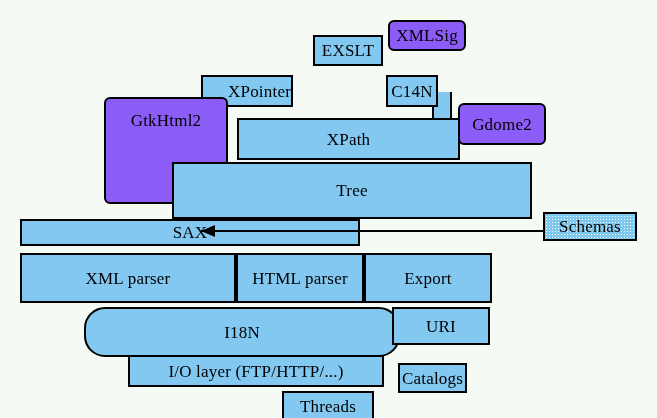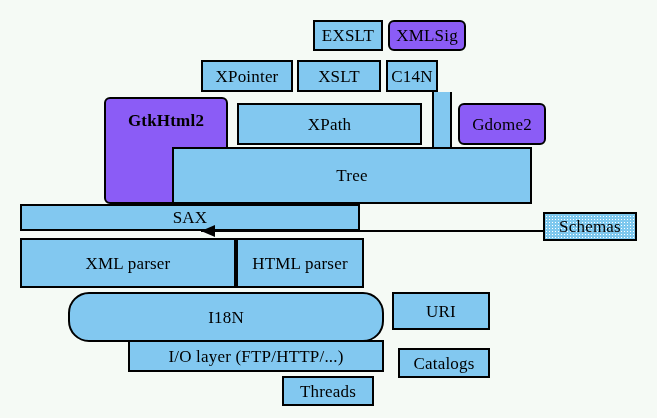--- a/index.html
+++ b/index.html
@@ -25,21 +25,21 @@
     border: 2px solid #000000;
     display: flex;
     align-items: center;
     justify-content: center;
     font-size: 17px;
     line-height: 1;
     color: #000000;
     white-space: nowrap;
     letter-spacing: 0.2px;
   }
-  .box.blue   { background: #82c8f0; }
+  .box.blue   { background: #82c8f0; margin-top: 15px; }
   .box.white  { background: #8b5cf6; border-radius: 6px; }
   .box.dither {
     background-color: #ffffff;
     background-image:
       repeating-linear-gradient(45deg,  #7ec8ee 0px, #7ec8ee 1px, transparent 1px, transparent 2px),
       repeating-linear-gradient(-45deg, #7ec8ee 0px, #7ec8ee 1px, transparent 1px, transparent 2px);
     background-size: 3px 3px, 3px 3px;
   }
   .connector {
     position: absolute;
@@ -71,37 +71,34 @@
   <div class="connector" style="left:432px; top:92px; width:20px; height:58px;"></div>
 
   <div class="box blue" style="left:313px; top:20px; width:70px; height:31px;">
     <span class="label">EXSLT</span>
   </div>
 
   <div class="box white" style="left:388px; top:20px; width:78px; height:31px;">
     <span class="label">XMLSig</span>
   </div>
 
-  <div class="box blue" style="left:201px; top:60px; width:92px; height:32px;">
+  <div class="box blue" style="left:201px; top:60px; width:92px; height:32px;justify-content:flex-end;">
     <span class="label">XPointer</span>
   </div>
 
-  <div class="box blue" style="left:297px; top:60px; width:84px; height:32px;">
-    <span class="label">XSLT</span>
-  </div>
 
   <div class="box blue" style="left:386px; top:60px; width:52px; height:32px;">
     <span class="label">C14N</span>
   </div>
 
-  <div class="box white" style="left:104px; top:97px; width:124px; height:107px; align-items:flex-start; padding-top:13px;font-weight:bold;">
+  <div class="box white" style="left:104px; top:97px; width:124px; height:107px; align-items:flex-start; padding-top:13px;">
     <span class="label">GtkHtml2</span>
   </div>
 
-  <div class="box blue" style="left:237px; top:103px; width:185px; height:42px;text-align:center;">
+  <div class="box blue" style="left:237px; top:103px; width:223px; height:42px;text-align:center;">
     <span class="label">XPath</span>
   </div>
 
   <div class="box white" style="left:458px; top:103px; width:88px; height:42px;">
     <span class="label">Gdome2</span>
   </div>
 
   <div class="box blue" style="left:172px; top:147px; width:360px; height:57px;">
     <span class="label">Tree</span>
   </div>
@@ -118,34 +115,37 @@
   <div class="arrow-head" style="left:201px; top:225px;"></div>
 
   <div class="box blue" style="left:20px; top:238px; width:216px; height:50px;">
     <span class="label">XML parser</span>
   </div>
 
   <div class="box blue" style="left:236px; top:238px; width:128px; height:50px;align-items:center;">
     <span class="label">HTML parser</span>
   </div>
 
+  <div class="box blue" style="left:364px; top:238px; width:128px; height:50px;">
+    <span class="label">Export</span>
+  </div>
 
-  <div class="box blue" style="left:68px; top:292px; width:316px; height:50px;border-radius:21px;">
+  <div class="box blue" style="left:84px; top:292px; width:316px; height:50px;border-radius:21px;">
     <span class="label">I18N</span>
   </div>
 
   <div class="box blue" style="left:392px; top:292px; width:98px; height:38px;">
     <span class="label">URI</span>
   </div>
 
   <div class="box blue" style="left:128px; top:340px; width:256px; height:32px;">
     <span class="label">I/O layer (FTP/HTTP/...)</span>
   </div>
 
-  <div class="box blue" style="left:398px; top:348px; width:92px; height:30px;">
+  <div class="box blue" style="left:398px; top:348px; width:69px; height:30px;">
     <span class="label">Catalogs</span>
   </div>
 
   <div class="box blue" style="left:282px; top:376px; width:92px; height:30px;">
     <span class="label">Threads</span>
   </div>
 
 </div>
 
 </body></html>

